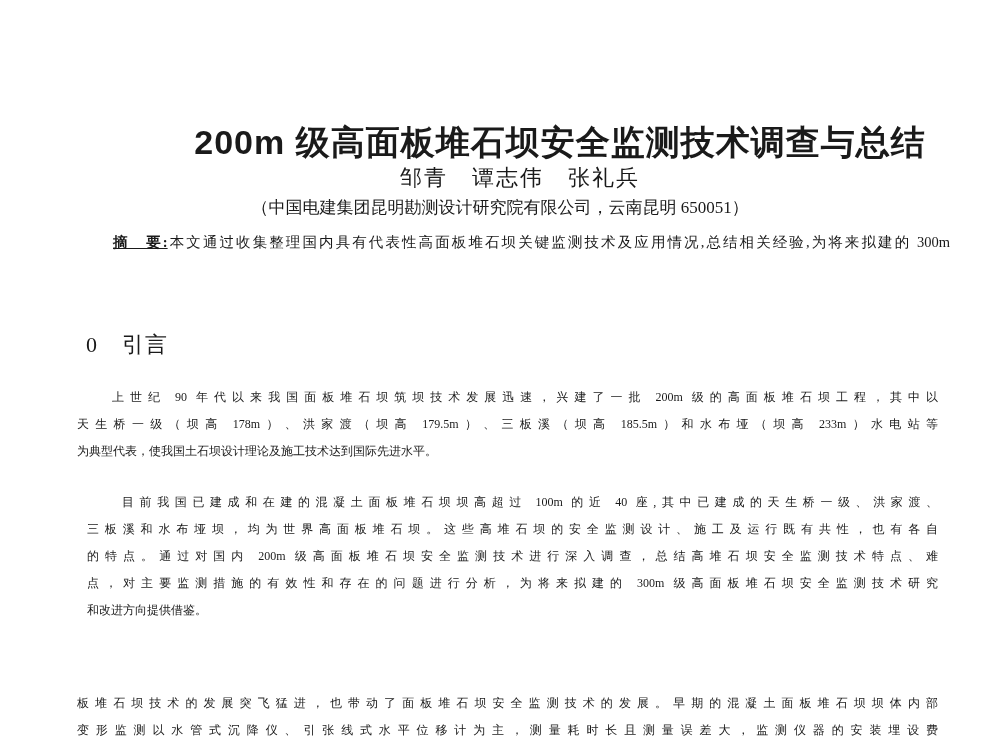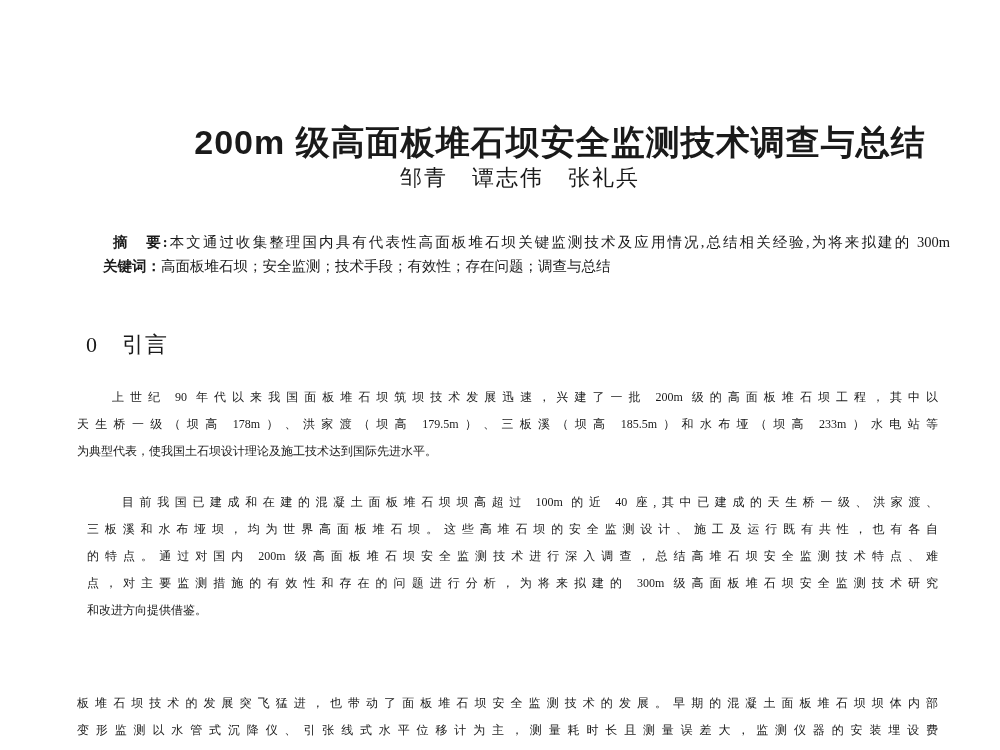--- a/index.html
+++ b/index.html
@@ -28,21 +28,21 @@
     position:absolute;top:196px;left:0;width:100%;
     text-align:center;font-size:17px;
   }
   .abstract{
     position:absolute;top:230px;left:103px;right:50px;
     font-size:14.5px;line-height:24px;
   }
   .aline{text-align:justify;}
   .aline.jfull{text-align-last:justify;}
   .aline.first{padding-left:10px;}
-  .blabel{font-weight:700;}
+  .blabel{font-weight:700;text-decoration:underline;}
   .sec-heading{
     position:absolute;left:86px;
     font-size:22px;letter-spacing:1px;text-align:center;
   }
   .sec-heading.h0{top:330px;}
   .sec-heading.h2{top:630px;}
   .sec-num{display:inline-block;}
   .sec-title{display:inline-block;margin-left:24px;}
   .para{
     position:absolute;left:77px;right:62px;
@@ -57,24 +57,24 @@
 </style>
 </head>
 <body>
 
 <div class="page">
 
   <h1 class="title">200m 级高面板堆石坝安全监测技术调查与总结</h1>
 
   <div class="authors">邹青　谭志伟　张礼兵</div>
 
+  <div class="affiliation">（中国电建集团昆明勘测设计研究院有限公司，云南昆明 650051）</div>
 
   <div class="abstract">
     <div class="aline jfull first"><span class="blabel">摘　要:</span><span>本文通过收集整理国内具有代表性高面板堆石坝关键监测技术及应用情况,总结相关经验,为将来拟建的 300m</span></div>
-    <div class="aline"><span class="blabel">关键词：</span><span>高面板堆石坝；安全监测；技术手段；有效性；存在问题；调查与总结</span></div>
   </div>
 
   <div class="sec-heading h0">
     <span class="sec-num">0</span><span class="sec-title">引言</span>
   </div>
 
   <div class="para p1">
     <div class="bline jfull ind">上世纪 90 年代以来我国面板堆石坝筑坝技术发展迅速，兴建了一批 200m 级的高面板堆石坝工程，其中以</div>
     <div class="bline jfull">天生桥一级（坝高 178m）、洪家渡（坝高 179.5m）、三板溪（坝高 185.5m）和水布垭（坝高 233m）水电站等</div>
     <div class="bline">为典型代表，使我国土石坝设计理论及施工技术达到国际先进水平。</div>

